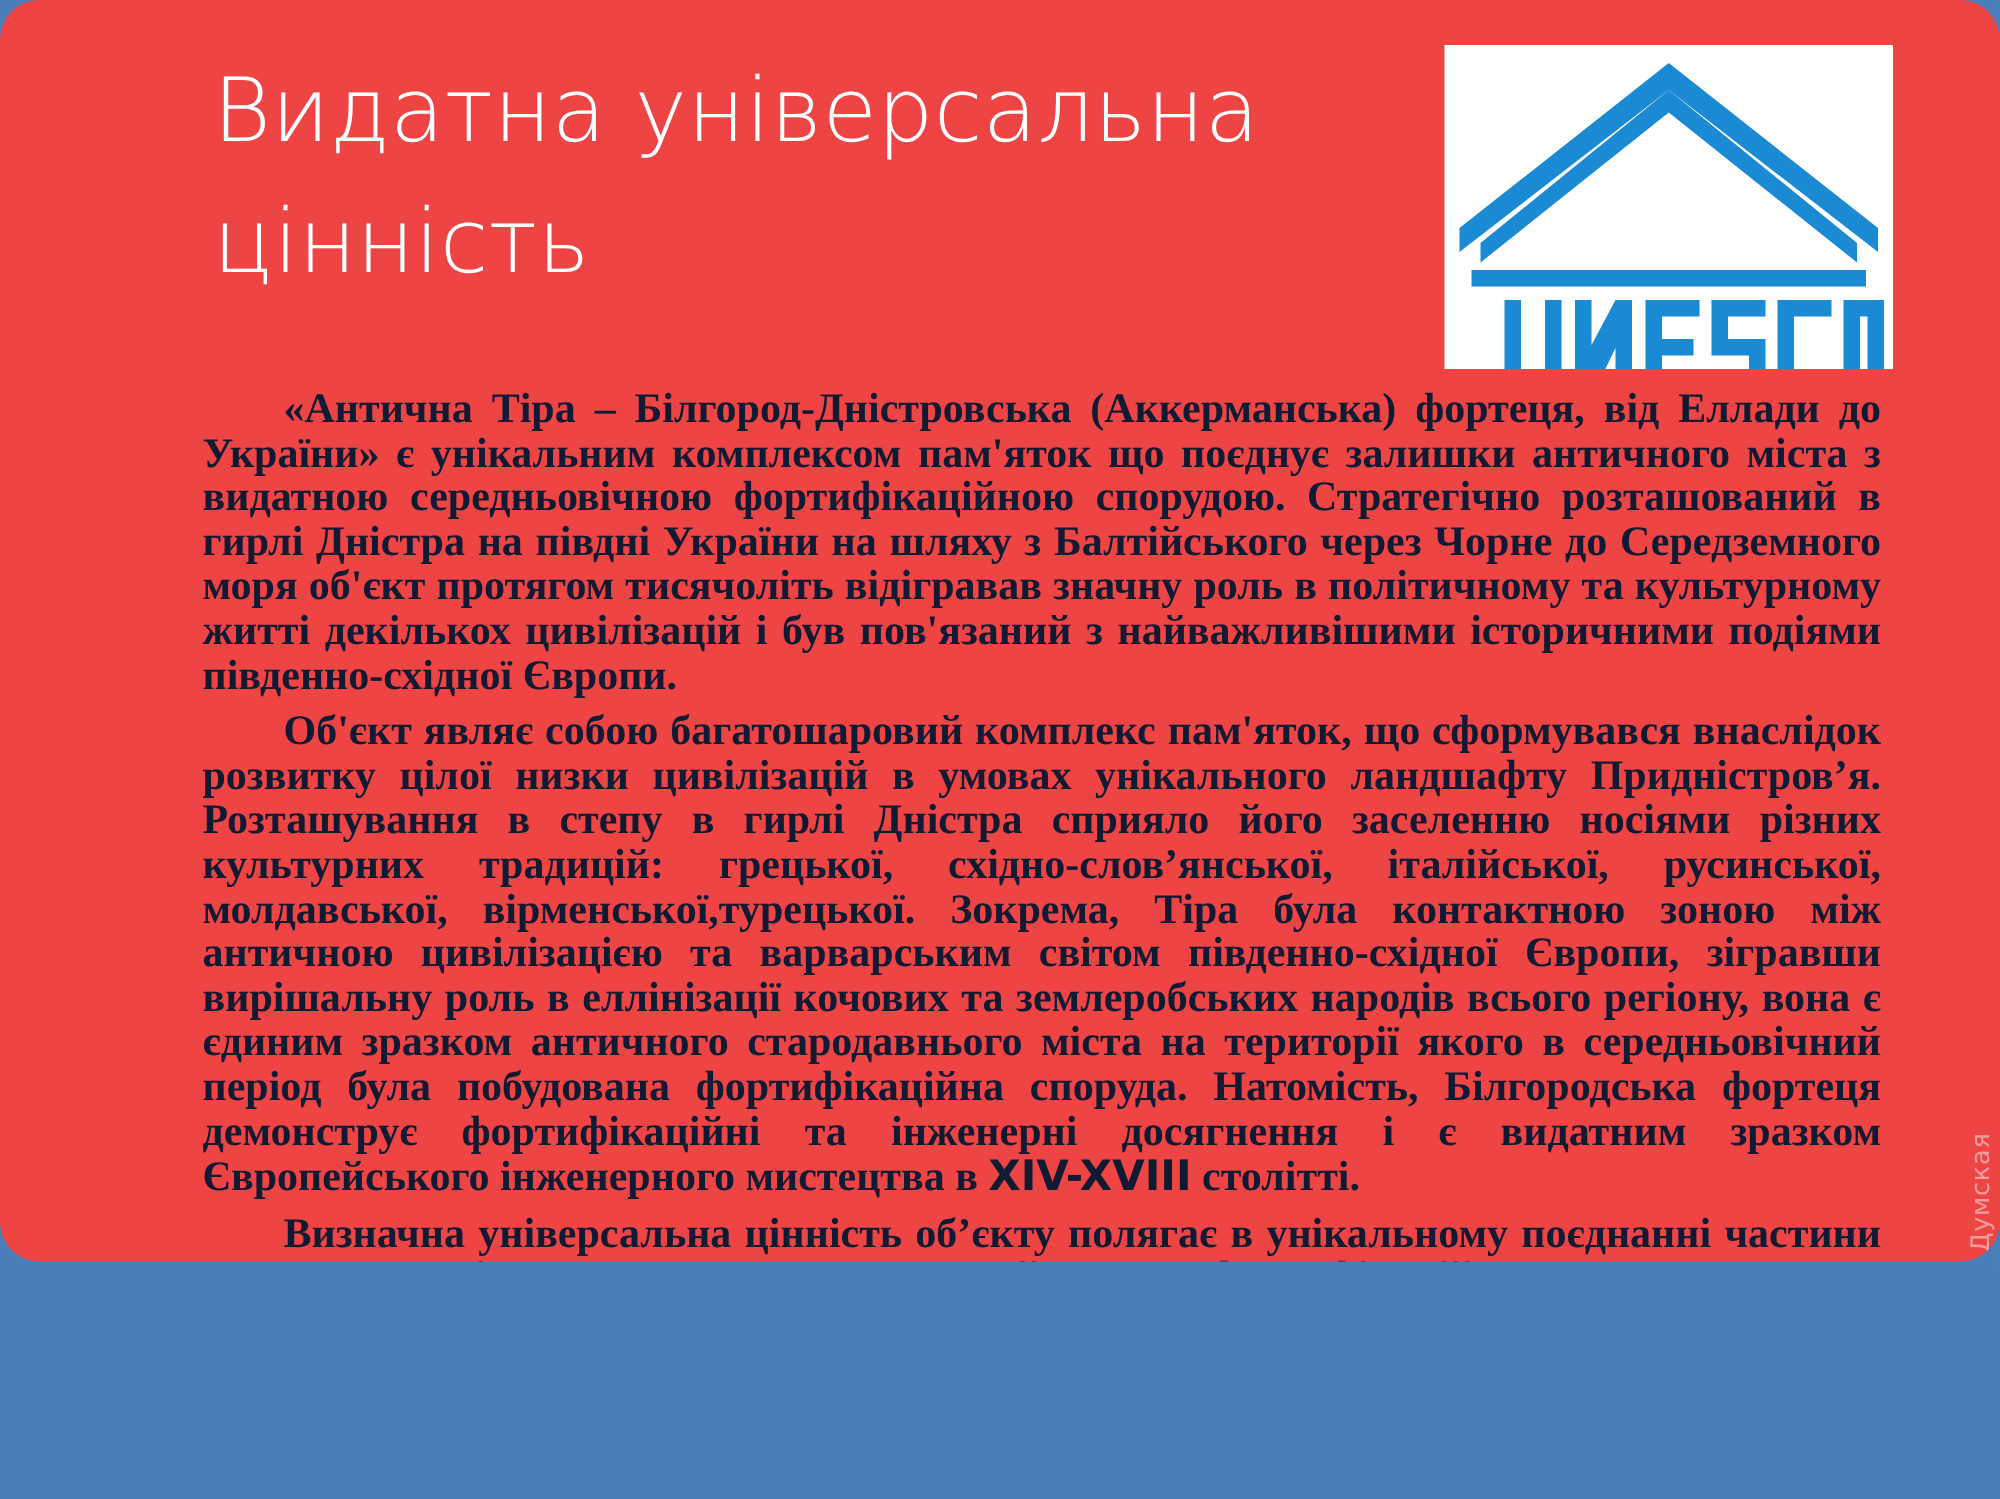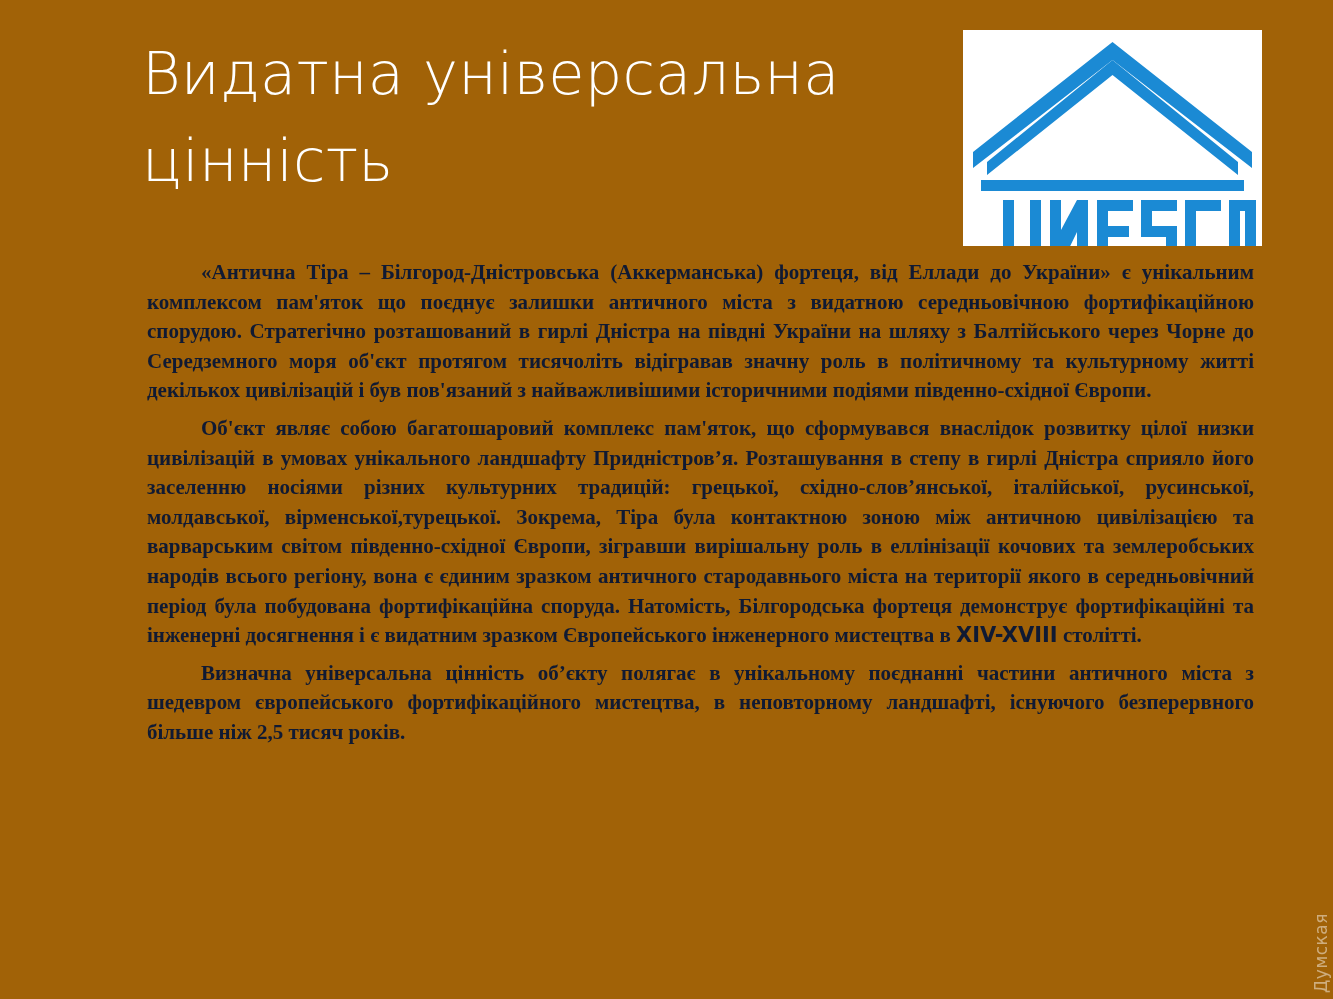--- a/index.html
+++ b/index.html
@@ -13,23 +13,24 @@
     height: 999px;
     background: #4a7ebb;
     font-family: "Liberation Serif", "DejaVu Serif", serif;
     overflow: hidden;
     position: relative;
   }
 
   .slide {
     position: relative;
     width: 1333px;
-    height: 999px;
-    background: #a16207;
+    height: 841px;
+    background: #ef4444;
     overflow: hidden;
+    border-radius: 26px;
   }
 
   
   .title-block {
     position: absolute;
     left: 142px;
     top: 30px;
     width: 790px;
   }
   .slide-title {
@@ -56,27 +57,27 @@
   .logo-svg { display: block; width: 100%; height: 100%; }
 
   
   .body-text {
     position: absolute;
     left: 130px;
     top: 258px;
     width: 1124px;
   }
   .para {
-    margin: 0 0 8px 17px;
+    margin: 0 0 8px 5px;
     text-align: justify;
     text-justify: inter-word;
     text-indent: 54px;
     font-family: "Liberation Serif", "DejaVu Serif", serif;
     font-weight: bold;
-    font-size: 21px;
+    font-size: 28px;
     line-height: 29.6px;
     color: #101a33;
     letter-spacing: 0px;
     word-spacing: 0px;
   }
   .para:last-child { margin-bottom: 0; }
   .para .roman {
     font-family: "DejaVu Sans", "Liberation Sans", sans-serif;
     font-weight: bold;
   }

